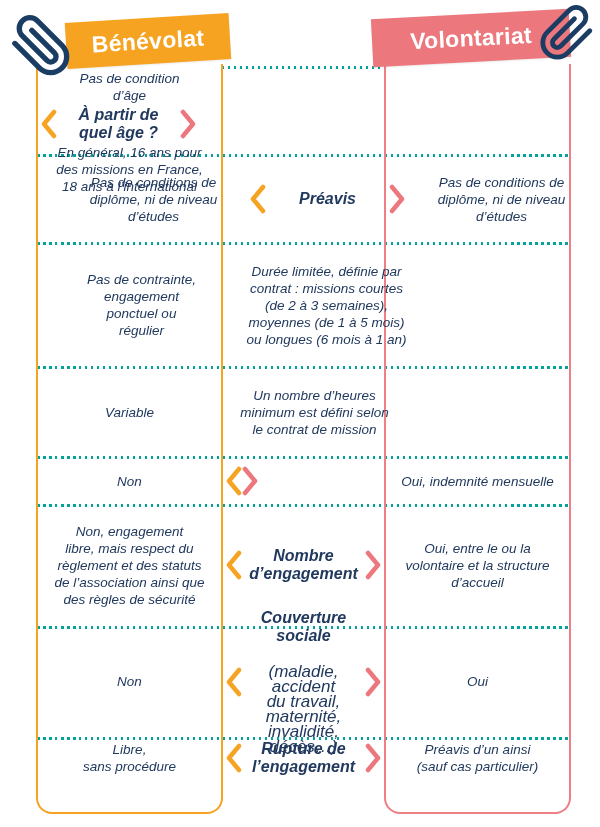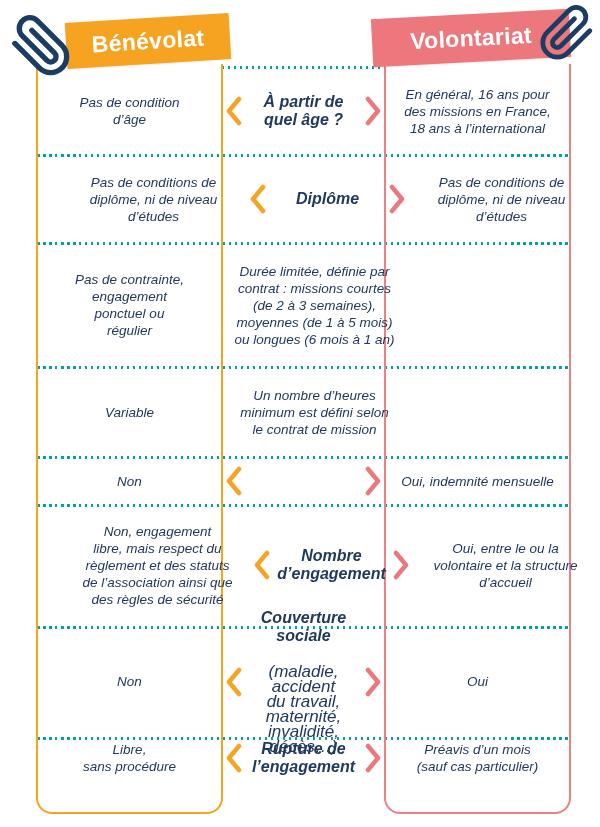--- a/index.html
+++ b/index.html
@@ -26,21 +26,21 @@
   
   .clip{position:absolute;z-index:5;}
   #clip-left{left:8px;top:14px;width:64px;height:64px;transform:scaleX(-1);}
   #clip-right{left:538px;top:4px;width:58px;height:58px;}
 
   
   .row{position:absolute;left:37px;width:533px;display:flex;z-index:3;}
   .cell{width:185px;display:flex;align-items:center;justify-content:center;text-align:center;
         font-style:italic;font-size:13.5px;line-height:17px;white-space:pre-line;padding:2px 8px;
         box-sizing:border-box;}
-  .mid{width:163px;display:flex;align-items:center;justify-content:space-between;
+  .mid{width:163px;display:flex;align-items:center;justify-content:flex-start;
        box-sizing:border-box;padding:0 3px;}
   .mid-label{flex:1;text-align:center;font-style:italic;font-weight:bold;font-size:16px;
              line-height:18px;white-space:pre-line;}
   .mid-note{font-style:italic;font-weight:normal;font-size:17px;line-height:15px;
             white-space:pre-line;margin-top:1px;}
   .chev{flex:0 0 auto;display:block;}
 </style>
 </head>
 <body>
 
@@ -65,21 +65,21 @@
     <span>Volontariat</span>
   </div>
 
   <svg class="clip" id="clip-left" viewBox="0 0 24 24" fill="none" stroke="#1c3d63" stroke-width="2" stroke-linecap="round" stroke-linejoin="round">
     <path d="M21.44 11.05l-9.19 9.19a6 6 0 0 1-8.49-8.49l9.19-9.19a4 4 0 0 1 5.66 5.66l-9.2 9.19a2 2 0 0 1-2.83-2.83l8.49-8.48"></path>
   </svg>
   <svg class="clip" id="clip-right" viewBox="0 0 24 24" fill="none" stroke="#1c3d63" stroke-width="2" stroke-linecap="round" stroke-linejoin="round">
     <path d="M21.44 11.05l-9.19 9.19a6 6 0 0 1-8.49-8.49l9.19-9.19a4 4 0 0 1 5.66 5.66l-9.2 9.19a2 2 0 0 1-2.83-2.83l8.49-8.48"></path>
   </svg>
 
-  <div class="row" style="top:68px;height:86px;">
+  <div class="row" style="top:68px;height:86px;flex-direction:column;">
     <div class="cell">Pas de condition
 d’âge</div>
     <div class="mid">
       <svg class="chev" width="17" height="30" viewBox="0 0 17 30">
           <polyline points="14,3 4,15 14,27" fill="none" stroke="#f6a322" stroke-width="4.5" stroke-linecap="round" stroke-linejoin="round"></polyline>
         </svg>
       <div class="mid-label">À partir de
 quel âge ?</div>
       <svg class="chev" width="17" height="30" viewBox="0 0 17 30">
           <polyline points="3,3 13,15 3,27" fill="none" stroke="#ec787e" stroke-width="4.5" stroke-linecap="round" stroke-linejoin="round"></polyline>
@@ -91,31 +91,31 @@
   </div>
 
   <div class="row" style="top:156px;height:86px;margin-left:24px;">
     <div class="cell">Pas de conditions de
 diplôme, ni de niveau
 d’études</div>
     <div class="mid">
       <svg class="chev" width="17" height="30" viewBox="0 0 17 30">
           <polyline points="14,3 4,15 14,27" fill="none" stroke="#f6a322" stroke-width="4.5" stroke-linecap="round" stroke-linejoin="round"></polyline>
         </svg>
-      <div class="mid-label">Diplôme</div>
+      <div class="mid-label">Préavis</div>
       <svg class="chev" width="17" height="30" viewBox="0 0 17 30">
           <polyline points="3,3 13,15 3,27" fill="none" stroke="#ec787e" stroke-width="4.5" stroke-linecap="round" stroke-linejoin="round"></polyline>
         </svg>
     </div>
     <div class="cell">Pas de conditions de
 diplôme, ni de niveau
 d’études</div>
   </div>
 
-  <div class="row" style="top:244px;height:122px;">
+  <div class="row" style="top:244px;height:122px;padding-left:12px;">
     <div class="cell">Pas de contrainte,
 engagement
 ponctuel ou
 régulier</div>
     <div class="cell">Durée limitée, définie par
 contrat : missions courtes
 (de 2 à 3 semaines),
 moyennes (de 1 à 5 mois)
 ou longues (6 mois à 1 an)</div>
   </div>
@@ -133,21 +133,21 @@
       <svg class="chev" width="17" height="30" viewBox="0 0 17 30">
           <polyline points="14,3 4,15 14,27" fill="none" stroke="#f6a322" stroke-width="4.5" stroke-linecap="round" stroke-linejoin="round"></polyline>
         </svg>
       <svg class="chev" width="17" height="30" viewBox="0 0 17 30">
           <polyline points="3,3 13,15 3,27" fill="none" stroke="#ec787e" stroke-width="4.5" stroke-linecap="round" stroke-linejoin="round"></polyline>
         </svg>
     </div>
     <div class="cell">Oui, indemnité mensuelle</div>
   </div>
 
-  <div class="row" style="top:506px;height:118px;margin-left:28px;">
+  <div class="row" style="top:506px;height:118px;">
     <div class="cell">Non, engagement
 libre, mais respect du
 règlement et des statuts
 de l’association ainsi que
 des règles de sécurité</div>
     <div class="mid">
       <svg class="chev" width="17" height="30" viewBox="0 0 17 30">
           <polyline points="14,3 4,15 14,27" fill="none" stroke="#f6a322" stroke-width="4.5" stroke-linecap="round" stroke-linejoin="round"></polyline>
         </svg>
       <div class="mid-label">Nombre
@@ -186,17 +186,17 @@
     <div class="mid">
       <svg class="chev" width="17" height="30" viewBox="0 0 17 30">
           <polyline points="14,3 4,15 14,27" fill="none" stroke="#f6a322" stroke-width="4.5" stroke-linecap="round" stroke-linejoin="round"></polyline>
         </svg>
       <div class="mid-label">Rupture de
 l’engagement</div>
       <svg class="chev" width="17" height="30" viewBox="0 0 17 30">
           <polyline points="3,3 13,15 3,27" fill="none" stroke="#ec787e" stroke-width="4.5" stroke-linecap="round" stroke-linejoin="round"></polyline>
         </svg>
     </div>
-    <div class="cell">Préavis d’un mois
+    <div class="cell">Préavis d’un ainsi
 (sauf cas particulier)</div>
   </div>
 
 </div>
 
 </body></html>

